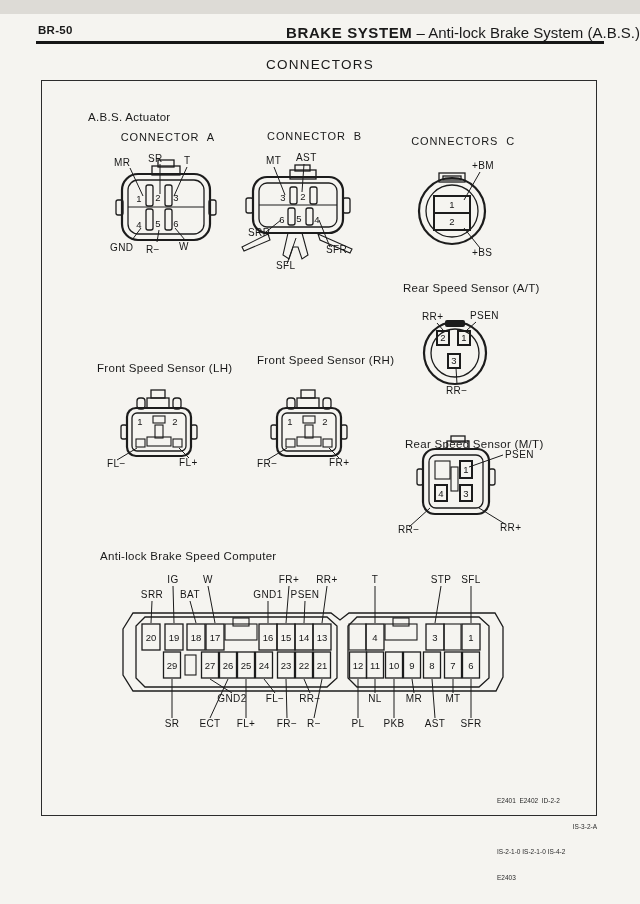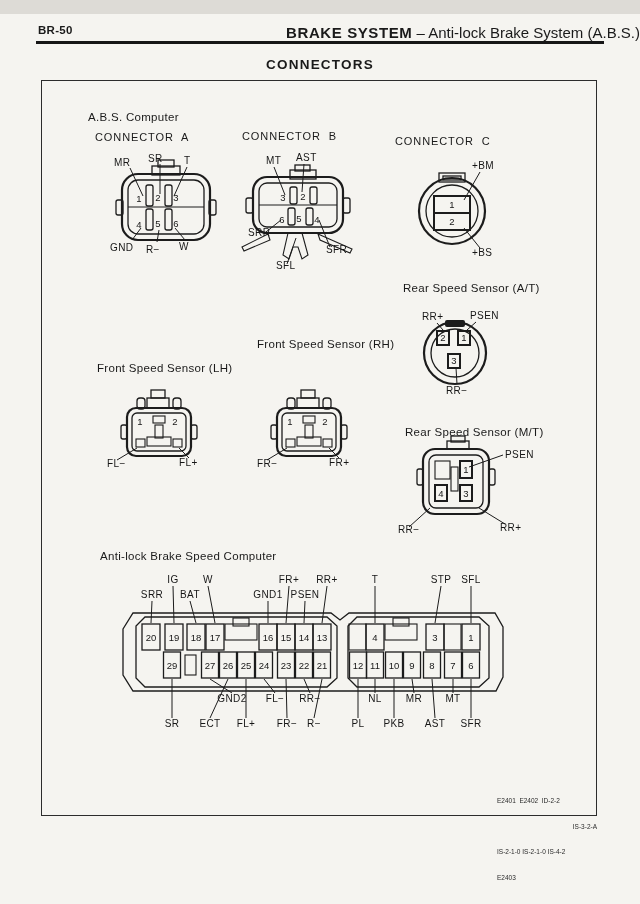--- a/index.html
+++ b/index.html
@@ -3,24 +3,24 @@
 <meta charset="utf-8">
 <style>
   html,body{margin:0;padding:0;background:#dddbd6}
   .page{position:relative;width:640px;height:904px;margin:14px auto;background:#f5f4f0;
         font-family:"Liberation Sans",sans-serif;color:#1a1a1a;overflow:hidden}
   .abs{position:absolute}
   .hdr-code{font-weight:bold;font-size:11.5px;letter-spacing:.3px}
   .hdr-title{font-size:15px;text-align:right;width:100%}
   .hdr-title b{letter-spacing:.6px}
   .rule{background:#161616}
-  .main-title{font-weight:bold;font-size:13.5px;letter-spacing:1.2px;text-align:center;width:100%}
+  .main-title{font-weight:normal;font-size:13.5px;letter-spacing:1.2px;text-align:center;width:100%}
   .frame{border:1.4px solid #2c2c2c;background:transparent}
   .sec{font-size:11.5px;letter-spacing:.3px}
-  .ct{font-size:11px;letter-spacing:.9px;white-space:pre;text-align:left}
+  .ct{font-size:11px;letter-spacing:.9px;white-space:pre;text-align:right}
   .ref{font-size:6.5px;line-height:8.5px;white-space:pre;color:#2a2a2a}
   .ref .r{text-align:right}
   svg{overflow:visible}
   .s{fill:none;stroke:#1c1c1c;stroke-width:1.3}
   .s2{fill:none;stroke:#1c1c1c;stroke-width:2.2}
   .s15{fill:none;stroke:#1c1c1c;stroke-width:2}
   .thin{fill:none;stroke:#1c1c1c;stroke-width:1.1}
   .ld{stroke:#1c1c1c;stroke-width:1}
   .fillb{fill:#1c1c1c}
   text{fill:#161616;font-family:"Liberation Sans",sans-serif}
@@ -35,28 +35,28 @@
 
   <div class="abs hdr-code" style="left:38px;top:10px">BR-50</div>
   <div class="abs hdr-title" style="left:0;top:10px">
     <b>BRAKE  SYSTEM</b><span> – Anti-lock Brake System (A.B.S.)</span>
   </div>
   <div class="abs rule" style="left:36px;top:27px;width:568px;height:3px"></div>
   <div class="abs main-title" style="left:0;top:43px">CONNECTORS</div>
 
   <div class="abs frame" style="left:41px;top:66px;width:554px;height:734px"></div>
 
-  <div class="abs sec" style="left:88px;top:97px">A.B.S. Computer</div>
+  <div class="abs sec" style="left:88px;top:97px">A.B.S. Actuator</div>
   <div class="abs ct" style="left:95px;top:117px;width:120px">CONNECTOR  A</div>
   <div class="abs ct" style="left:242px;top:116px;width:120px">CONNECTOR  B</div>
-  <div class="abs ct" style="left:395px;top:121px;width:120px">CONNECTOR  C</div>
+  <div class="abs ct" style="left:395px;top:121px;width:120px">CONNECTORS  C</div>
   <div class="abs sec" style="left:403px;top:268px">Rear Speed Sensor (A/T)</div>
   <div class="abs sec" style="left:97px;top:348px">Front Speed Sensor (LH)</div>
-  <div class="abs sec" style="left:257px;top:324px">Front Speed Sensor (RH)</div>
-  <div class="abs sec" style="left:405px;top:412px">Rear Speed Sensor (M/T)</div>
+  <div class="abs sec" style="left:257px;top:340px">Front Speed Sensor (RH)</div>
+  <div class="abs sec" style="left:405px;top:424px">Rear Speed Sensor (M/T)</div>
   <div class="abs sec" style="left:100px;top:536px">Anti-lock Brake Speed Computer</div>
 
   <svg class="abs" style="left:108px;top:138px" width="120" height="110" viewBox="0 0 120 110">
     <g>
       <line class="ld" x1="22" y1="16" x2="35" y2="44"></line>
         <line class="ld" x1="52" y1="12" x2="52" y2="42"></line>
       <line class="ld" x1="79" y1="15" x2="66" y2="44"></line>
         <line class="ld" x1="24" y1="88" x2="33" y2="76"></line>
       <line class="ld" x1="49" y1="90" x2="51" y2="78"></line>
         <line class="ld" x1="77" y1="88" x2="67" y2="76"></line>

